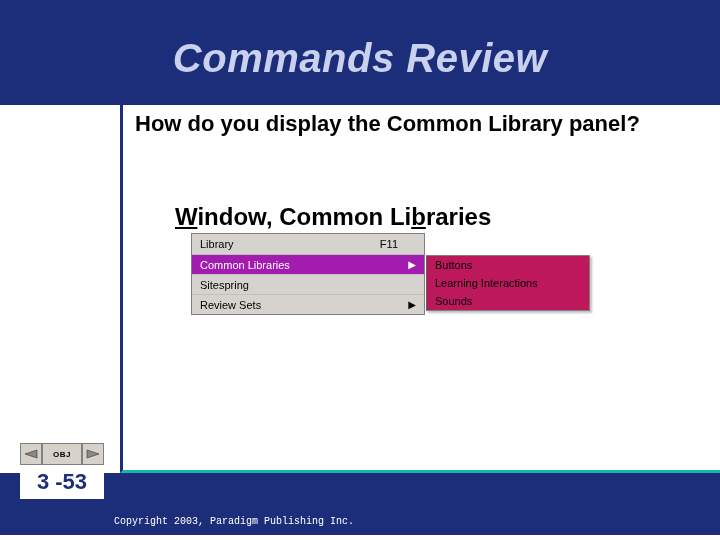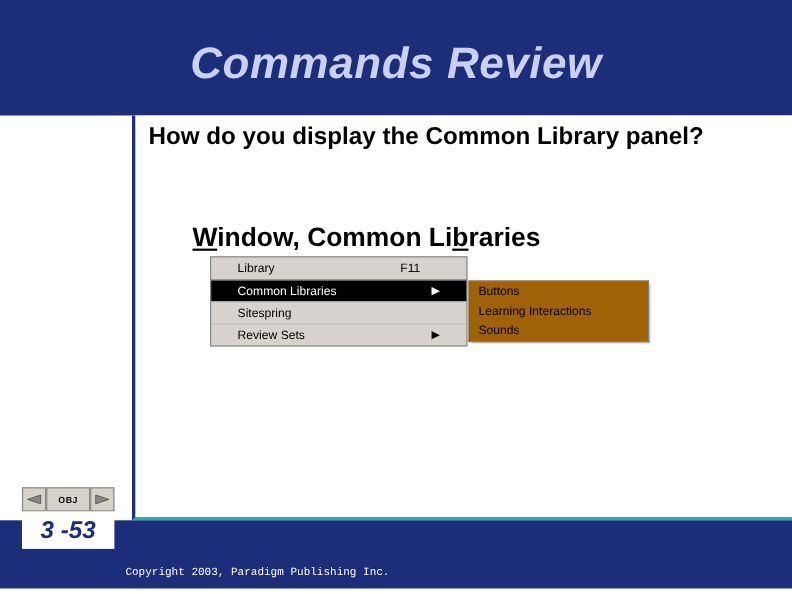--- a/index.html
+++ b/index.html
@@ -6,33 +6,33 @@
   html, body { width: 720px; height: 540px; font-family: "Trebuchet MS", Arial, sans-serif; background: #fff; overflow: hidden; }
   .slide { width: 720px; height: 540px; position: relative; background: #fff; }
   .header { width: 720px; height: 105px; background: #1c2e7a; position: absolute; top: 0; left: 0; display: flex; align-items: flex-end; justify-content: center; padding-bottom: 24px; }
   .title { color: #c9d1ee; font-size: 40px; font-weight: bold; font-style: italic; letter-spacing: 0.5px; }
   .content-frame { position: absolute; top: 105px; left: 120px; width: 664px; height: 368px; border-left: 3px solid #1c2e7a; border-right: 3px solid #1c2e7a; border-bottom: 3px solid #14b8a6; background: #fff; }
   .question { position: absolute; top: 6px; left: 12px; right: 8px; font-family: Arial, sans-serif; font-size: 22px; font-weight: bold; color: #000; }
   .answer { position: absolute; top: 98px; left: 52px; font-family: Arial, sans-serif; font-size: 24px; font-weight: bold; color: #000; }
   .answer .ul { text-decoration: underline; }
   .menu-block { position: absolute; top: 128px; left: 68px; font-family: Tahoma, sans-serif; font-size: 11px; }
   .menu-left { width: 234px; background: #d6d3ce; border: 1px solid #808080; }
-  .menu-row { display: flex; align-items: center; justify-content: space-between; padding: 3px 24px; border-top: 1px solid #c0c0c0; height: 20px; }
+  .menu-row { display: flex; align-items: center; justify-content: space-between; padding: 3px 8px; border-top: 1px solid #c0c0c0; height: 20px; }
   .menu-row:first-child { border-top: none; }
-  .menu-row.selected { background: #000000; color: #fff; }
+  .menu-row.selected { background: #a21caf; color: #fff; }
   .arrow { font-size: 10px; line-height: 10px; }
   .shortcut { margin-left: auto; margin-right: 18px; }
-  .submenu { position: absolute; top: 22px; left: 235px; width: 164px; background: #a16207; border: 1px solid #808080; border-left: 1px solid #606060; box-shadow: 2px 2px 2px rgba(0,0,0,0.25); }
+  .submenu { position: absolute; top: 22px; left: 235px; width: 164px; background: #be185d; border: 1px solid #808080; border-left: 1px solid #606060; box-shadow: 2px 2px 2px rgba(0,0,0,0.25); }
   .submenu-row { padding: 2px 8px; height: 18px; display: flex; align-items: center; }
   .footer-bar { position: absolute; top: 473px; left: 0; width: 720px; height: 62px; background: #1c2e7a; }
   .nav-group { position: absolute; top: -30px; left: 20px; display: flex; align-items: center; gap: 0; }
   .nav-btn { width: 22px; height: 22px; border: 1px solid #808080; background: #d6d2c9; display: flex; align-items: center; justify-content: center; cursor: pointer; }
   .nav-btn svg { display: block; }
   .obj-btn { width: 40px; height: 22px; border: 1px solid #808080; background: #d6d2c9; font-size: 8px; font-weight: bold; font-family: Arial, sans-serif; letter-spacing: 0.5px; display: flex; align-items: center; justify-content: center; cursor: pointer; }
-  .slide-num-box { position: absolute; top: -8px; left: 20px; width: 84px; height: 34px; background: #fff; display: flex; align-items: center; justify-content: center; font-family: Arial, sans-serif; font-size: 22px; font-weight: bold; color: #1c2e7a; font-style: italic; }
+  .slide-num-box { position: absolute; top: -8px; left: 20px; width: 84px; height: 34px; background: #fff; display: flex; align-items: center; justify-content: center; font-family: Arial, sans-serif; font-size: 22px; font-weight: bold; color: #1c2e7a; }
   .copyright { position: absolute; bottom: 8px; left: 114px; font-family: Liberation Mono, monospace; font-size: 10px; color: #fff; }
 </style>
 </head>
 <body>
 
 <div class="slide">
 
   <div class="header">
     <div class="title">Commands Review</div>
   </div>

